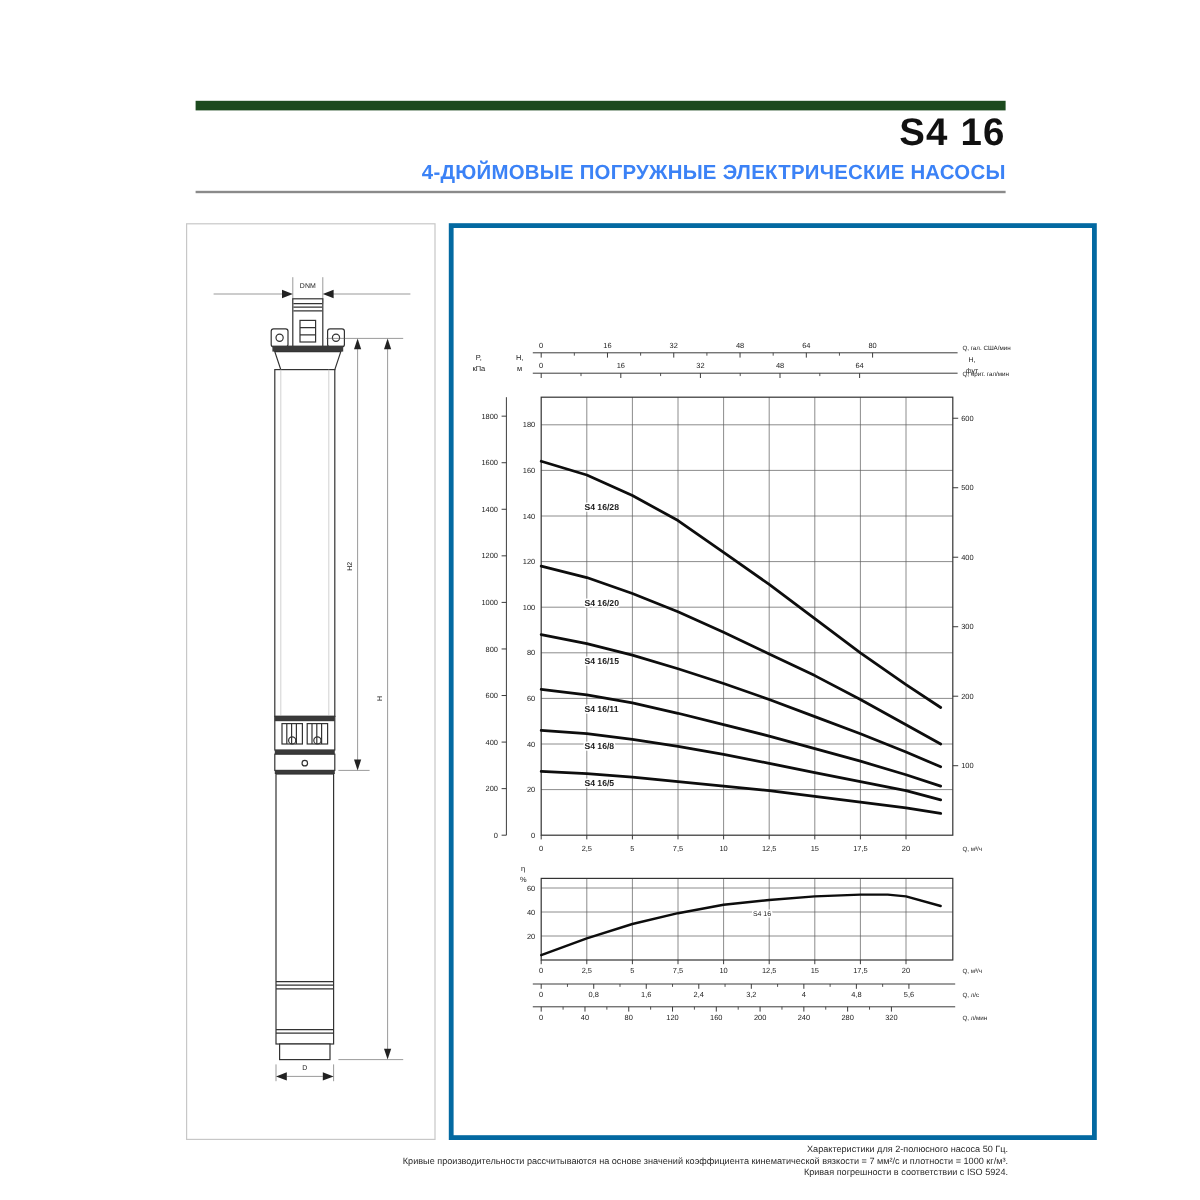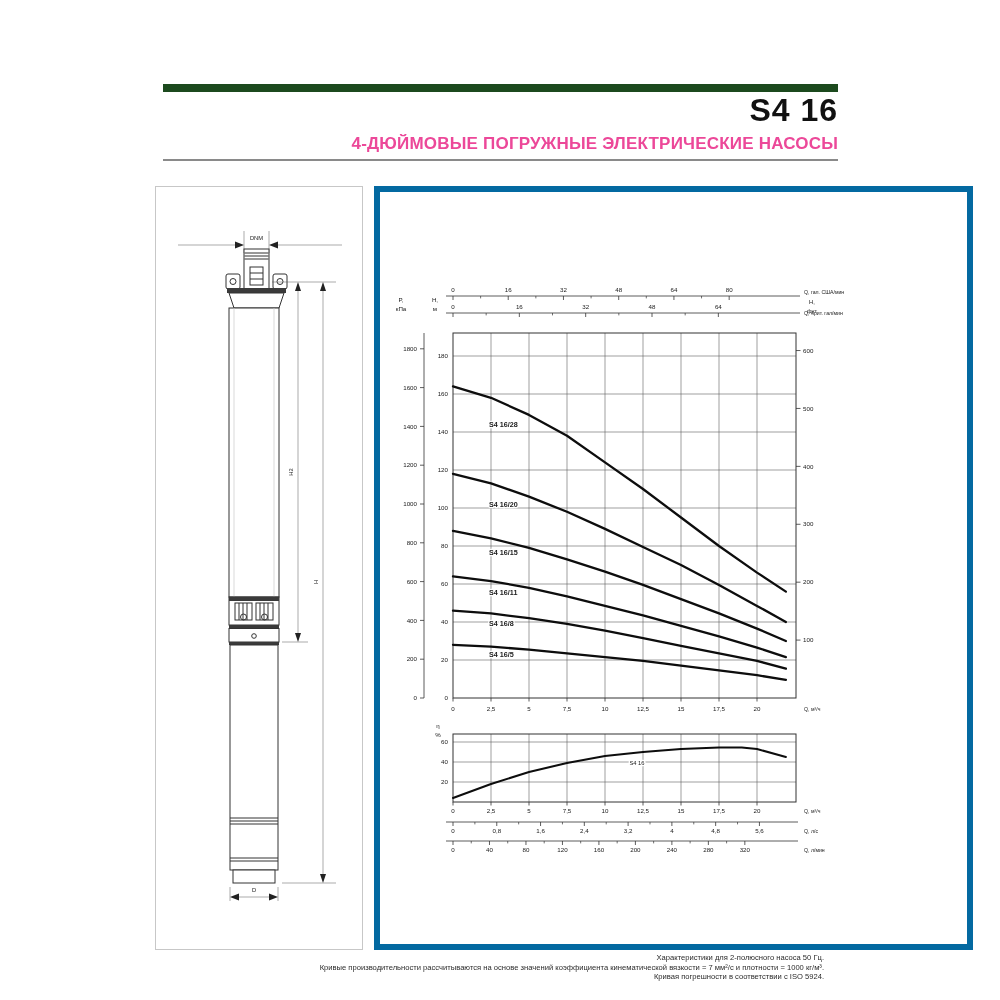--- a/index.html
+++ b/index.html
@@ -1,24 +1,24 @@
 <!DOCTYPE html>
 <html><head>
 <meta charset="utf-8">
 <style>
   html,body{margin:0;padding:0;background:#fff;}
   body{width:1000px;height:1000px;position:relative;font-family:"Liberation Sans","DejaVu Sans",sans-serif;color:#1a1a1a;}
   .abs{position:absolute;margin-top:44px;}
   #accent-bar{left:163px;top:40px;width:675px;height:8px;background:#1c4a1e;}
   #title-row{left:163px;top:48px;width:675px;text-align:right;font-size:32px;font-weight:bold;letter-spacing:1px;color:#111;}
-  #subtitle-row{left:163px;top:90px;width:675px;text-align:right;font-size:17px;font-weight:bold;letter-spacing:.2px;color:#ec4899;}
+  #subtitle-row{left:163px;top:90px;width:675px;text-align:right;font-size:17px;font-weight:bold;letter-spacing:.2px;color:#3b82f6;}
   #header-rule{left:163px;top:115px;width:675px;height:2px;background:#8a8a8a;}
   #left-panel{left:155px;top:142px;width:208px;height:764px;border:1px solid #c7c7c7;box-sizing:border-box;background:#fff;}
-  #right-panel{left:374px;top:142px;width:599px;height:764px;border:6px solid #0369a1;box-sizing:border-box;background:#fff;}
-  #footer-notes{right:176px;top:909px;width:700px;text-align:right;font-size:7.6px;line-height:9.6px;color:#2a2a2a;}
+  #right-panel{left:374px;top:142px;width:540px;height:764px;border:4px solid #0369a1;box-sizing:border-box;background:#fff;}
+  #footer-notes{right:160px;top:909px;width:700px;text-align:right;font-size:7.6px;line-height:9.6px;color:#2a2a2a;}
   svg text{font-family:"Liberation Sans","DejaVu Sans",sans-serif;}
   #pump-svg line,#pump-svg rect,#pump-svg circle,#pump-svg polygon,#pump-svg polyline{stroke:#333;fill:none;stroke-width:1;}
   #pump-svg .fw{fill:#fff;}
   #pump-svg .fd{fill:#3a3a3a;stroke:none;}
   #pump-svg .t{stroke-width:.5;stroke:#555;}
   #pump-svg .ar{fill:#222;stroke:none;}
   #pump-svg text{font-size:5.8px;fill:#222;}
 </style>
 </head>
 <body>

